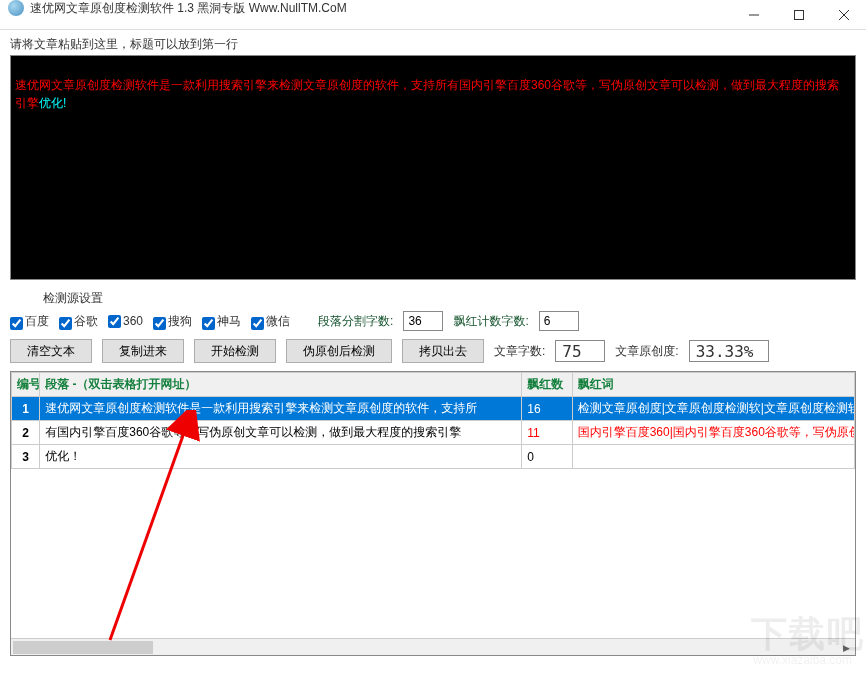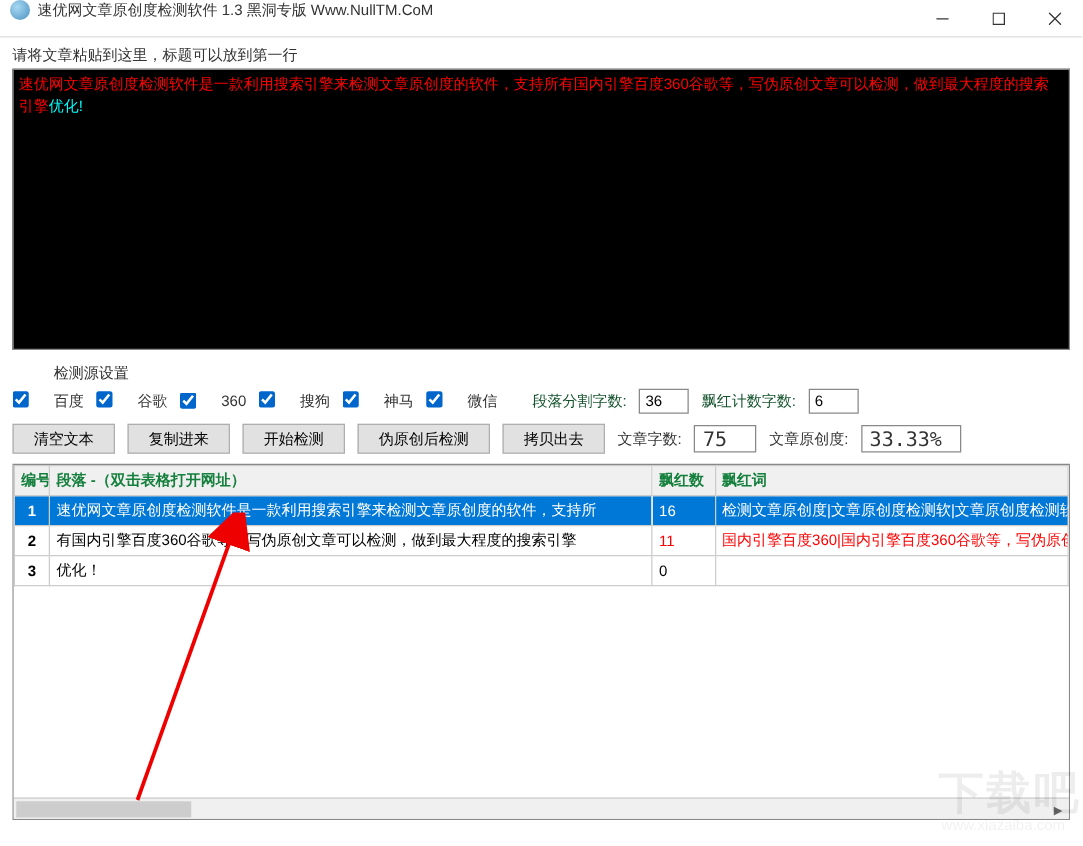--- a/index.html
+++ b/index.html
@@ -6,27 +6,27 @@
 body { font-family: "Microsoft YaHei", "SimSun", sans-serif; font-size: 12px; background: #fff; width: 866px; height: 677px; overflow: hidden; position: relative; }
 .titlebar { height: 30px; background: #fff; border-bottom: 1px solid #ddd; display: flex; align-items: flex-start; padding-left: 8px; }
 .titlebar-icon { width: 16px; height: 16px; border-radius: 50%; background: radial-gradient(circle at 35% 35%, #a8d8f0, #4a90c2); margin-right: 6px; }
 .titlebar-text { flex: 1; color: #333; font-size: 12px; }
 .win-controls { display: flex; height: 100%; }
 .win-btn { width: 45px; height: 100%; display: flex; align-items: center; justify-content: center; color: #333; font-size: 12px; cursor: pointer; }
 .win-btn svg { width: 10px; height: 10px; stroke: currentColor; stroke-width: 1; fill: none; }
 
 .main { padding: 6px 10px 10px 10px; }
 .hint { color: #333; font-size: 12px; margin-bottom: 2px; }
-.editor-wrap { border: 1px solid #888; background: #000; height: 225px; padding: 2px 4px; }
+.editor-wrap { border: 1px solid #888; background: #000; height: 225px; padding: 20px 4px; }
 .editor-text { color: #f00; font-size: 12px; line-height: 18px; word-break: break-all; }
 .editor-text .cyan { color: #0ff; }
 
 .group-label { color: #333; font-size: 12px; margin-top: 10px; margin-bottom: 4px; margin-left: 33px; }
 .row { display: flex; align-items: center; gap: 10px; margin-bottom: 8px; }
-.check-item { display: flex; align-items: flex-start; gap: 20px; color: #333; font-size: 12px; cursor: pointer; }
+.check-item { display: flex; align-items: flex-end; gap: 2px; color: #333; font-size: 12px; cursor: pointer; }
 .check-item input { width: 13px; height: 13px; accent-color: #0066cc; }
 .red-label { color: #14532d; font-size: 12px; }
 .num-input { width: 40px; height: 20px; border: 1px solid #888; padding: 0 4px; font-size: 12px; }
 
 .btn { height: 24px; padding: 0 16px; border: 1px solid #adadad; background: #e1e1e1; font-size: 12px; cursor: pointer; }
 .stat-label { color: #333; font-size: 12px; }
 .stat-box { border: 1px solid #888; padding: 2px 6px; min-width: 50px; height: 22px; display: inline-flex; align-items: center; font-size: 16px; font-family: "SimSun", monospace; color: #333; }
 .stat-box.wider { min-width: 80px; }
 
 .grid-wrap { border: 1px solid #888; margin-top: 4px; height: 285px; display: flex; flex-direction: column; }

